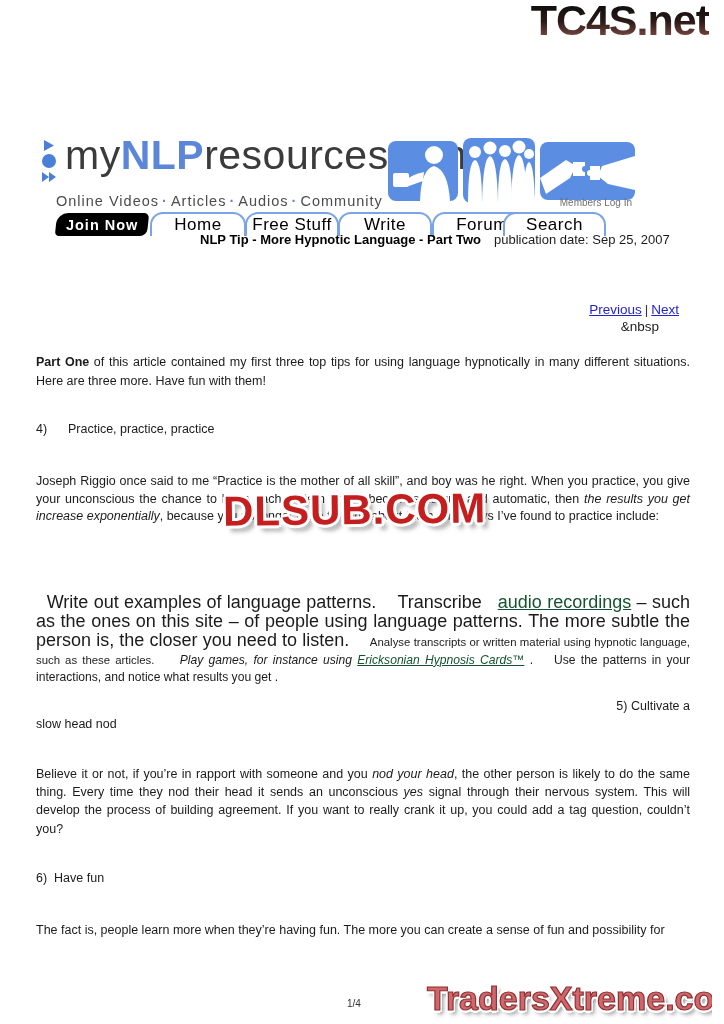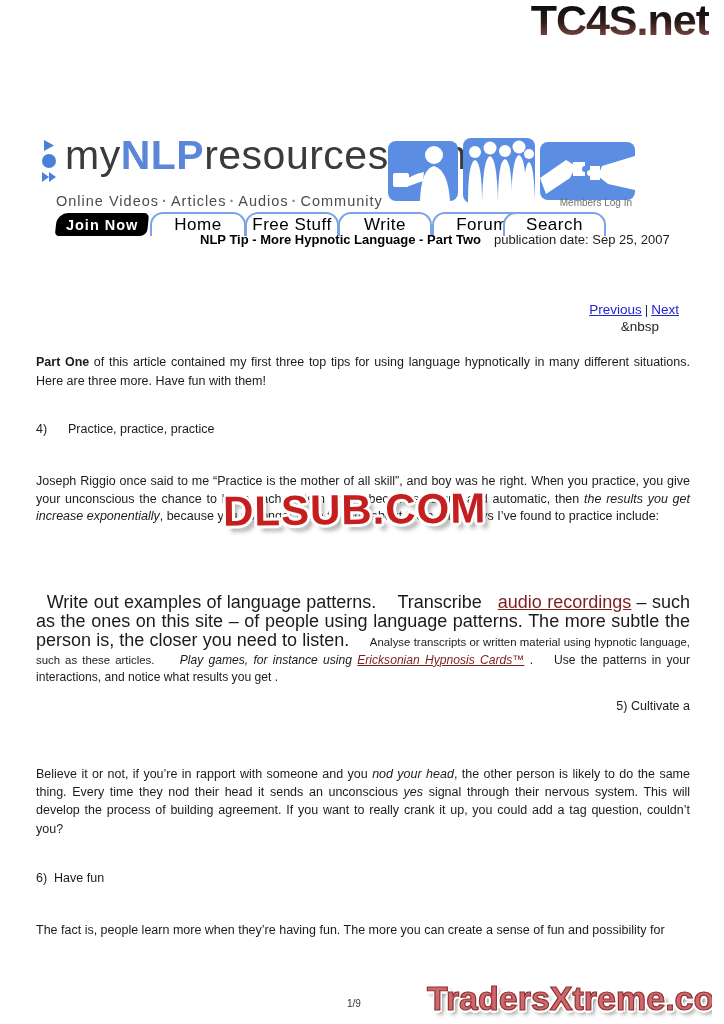--- a/index.html
+++ b/index.html
@@ -51,21 +51,21 @@
 
   
   .pager{position:absolute;right:33px;top:301px;text-align:right;font-size:13.5px;line-height:17px;}
   .pager a{color:#2424cf;text-decoration:underline;cursor:pointer;}
   .pager .sep{color:#333;padding:0 3px;}
   .pager .nbsp{color:#1b1b1b;padding-right:20px;}
 
   
   .para{position:absolute;left:36px;width:654px;font-size:12.5px;line-height:17.5px;
         color:#1b1b1b;text-align:justify;white-space:pre-wrap;}
-  .para a{color:#7f1d1d;text-decoration:underline;cursor:pointer;}
+  .para a{color:#14532d;text-decoration:underline;cursor:pointer;}
   .em{font-style:italic;}
   .p1{top:353px;line-height:19px;}
   .h4{top:421px;text-align:left;}
   .p2{top:473px;}
   .p3{top:594px;line-height:17.2px;}
   .sz-a{font-size:18px;} .sz-b{font-size:11.4px;} .sz-c{font-size:12.1px;}
   .h5r{top:698px;text-align:right;}
   .h5l{top:716px;text-align:left;}
   .p5{top:765px;line-height:18.2px;}
   .h6{top:870px;text-align:left;}
@@ -147,22 +147,23 @@
 
   <div class="para p1"><b>Part One</b><span> of this article contained my first three top tips for using language hypnotically in many different situations. Here are three more. Have fun with them!</span></div>
 
   <div class="para h4">4)      Practice, practice, practice</div>
 
   <div class="para p2"><span>Joseph Riggio once said to me “Practice is the mother of all skill”, and boy was he right. When you practice, you give your unconscious the chance to learn each pattern until it becomes natural and automatic, then </span><span class="em">the results you get increase exponentially</span><span>, because you no longer have to think about them. The ways I’ve found to practice include:</span></div>
 
   <div class="para p3"><span class="sz-a">  Write out examples of language patterns.    Transcribe   </span><a class="sz-a">audio recordings</a><span class="sz-a"> – such as the ones on this site – of people using language patterns. The more subtle the person is, the closer you need to listen.    </span><span class="sz-b">Analyse transcripts or written material using hypnotic language, such as these articles.     </span><span class="em sz-c">Play games, for instance using </span><a class="em sz-c">Ericksonian Hypnosis Cards™</a><span class="sz-c"> .    Use the patterns in your interactions, and notice what results you get .</span></div>
 
   <div class="para h5r">5) Cultivate a</div>
+  <div class="para h5l">slow head nod</div>
 
   <div class="para p5"><span>Believe it or not, if you’re in rapport with someone and you </span><span class="em">nod your head</span><span>, the other person is likely to do the same thing. Every time they nod their head it sends an unconscious </span><span class="em">yes</span><span> signal through their nervous system. This will develop the process of building agreement. If you want to really crank it up, you could add a tag question, couldn’t you?</span></div>
 
   <div class="para h6">6)  Have fun</div>
 
   <div class="para p6">The fact is, people learn more when they’re having fun. The more you can create a sense of fun and possibility for</div>
 
-  <div class="pageno">1/9</div>
+  <div class="pageno">1/4</div>
 
 </div>
 
 </body></html>

